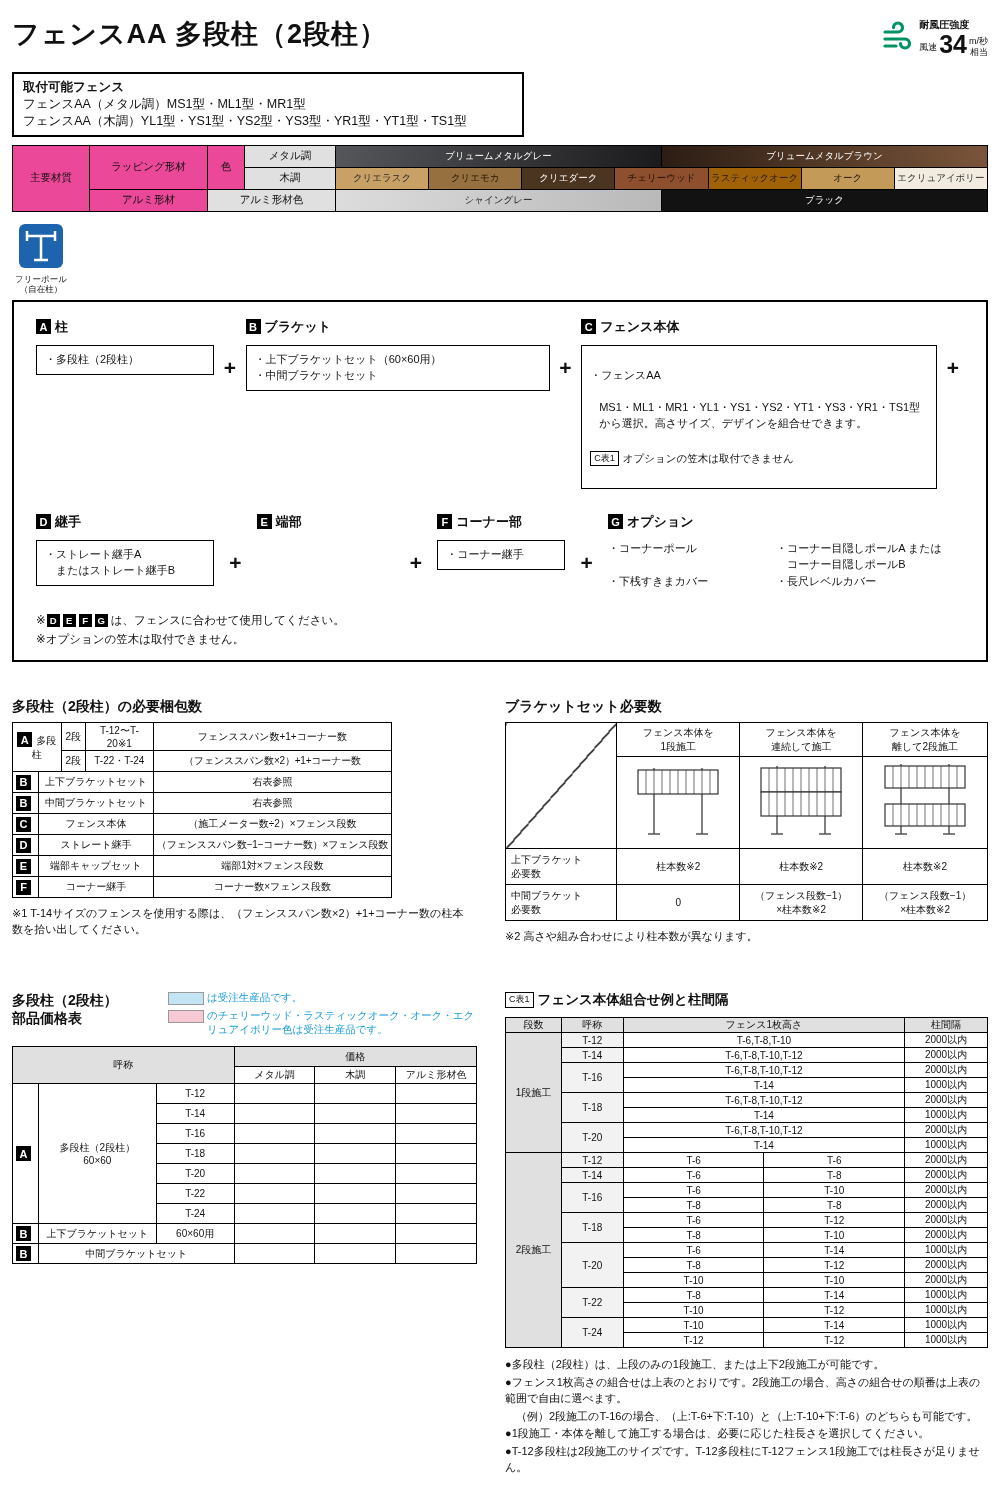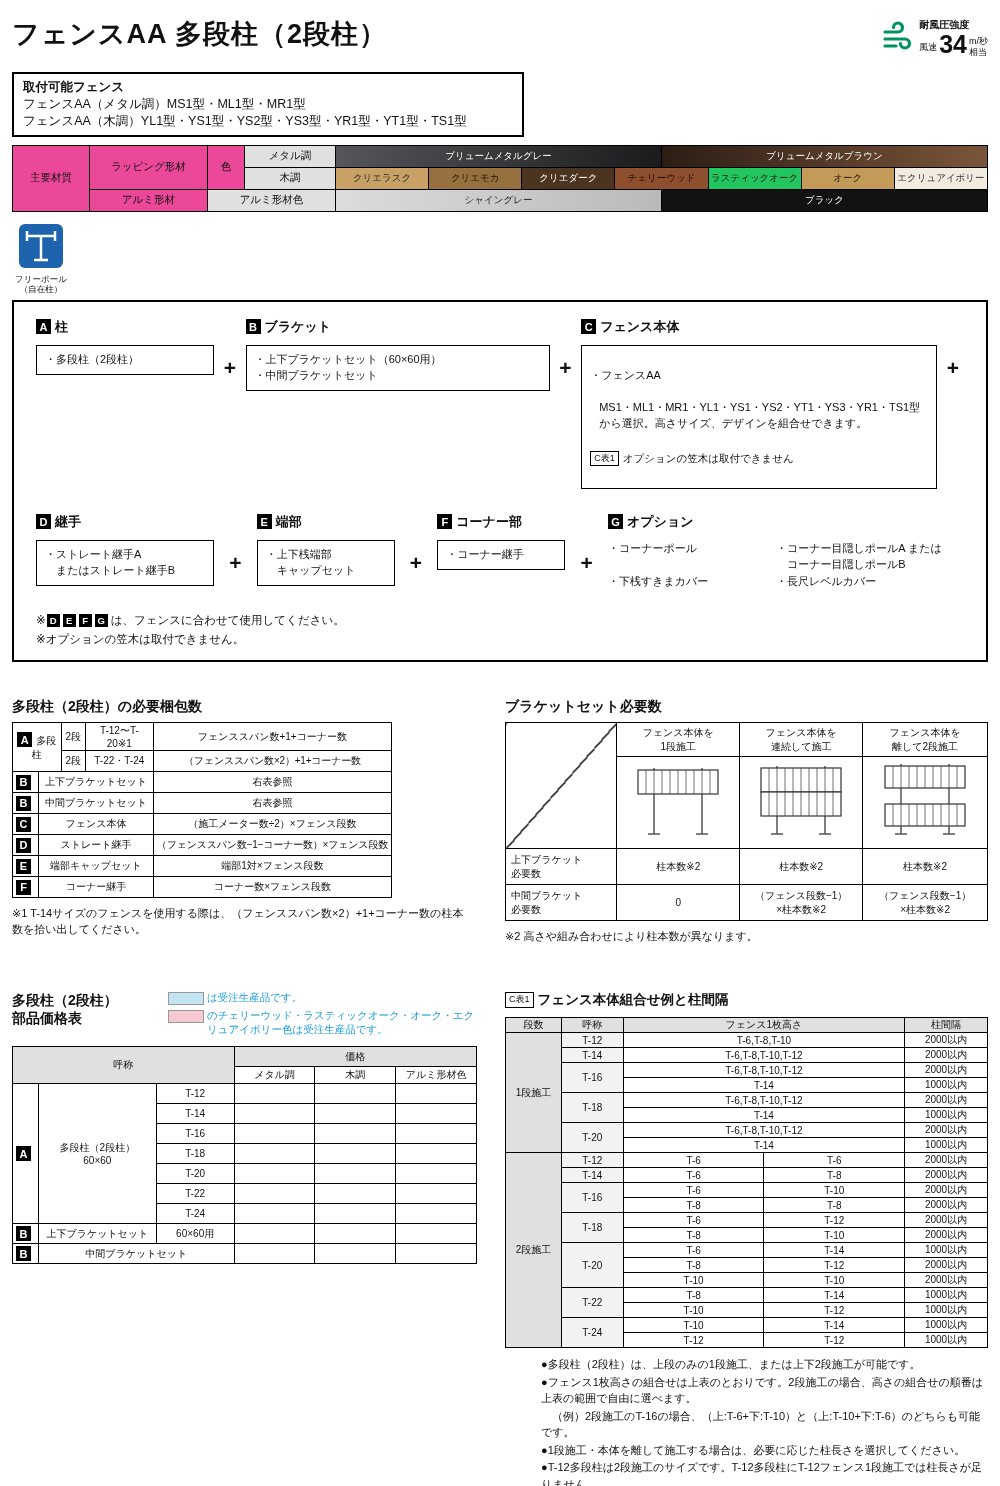--- a/index.html
+++ b/index.html
@@ -5,21 +5,21 @@
   * { margin:0; padding:0; box-sizing:border-box; }
   body { background:#fff; color:#111; font-family:"Liberation Sans","DejaVu Sans",sans-serif; }
   .page { width:1000px; height:1486px; padding:16px 12px 0 12px; overflow:hidden; position:relative; background:#fff; }
 
   
   .topbar { display:flex; justify-content:space-between; align-items:flex-start; height:48px; }
   .title { font-size:27px; font-weight:bold; letter-spacing:1px; }
   .wind-badge { display:flex; align-items:center; gap:4px; margin-top:2px; }
   .wind-col { display:flex; flex-direction:column; }
   .wind-title { font-size:10px; font-weight:bold; }
-  .wind-row { display:flex; align-items:flex-end; }
+  .wind-row { display:flex; align-items:flex-end;text-align:right; }
   .wind-prefix { font-size:9px; padding-bottom:3px; margin-right:2px; }
   .wind-value { font-size:25px; font-weight:bold; line-height:1; }
   .wind-stack { display:flex; flex-direction:column; font-size:9px; line-height:1.15; margin-left:2px; }
 
   
   .compat-box { margin-top:8px; border:2px solid #000; width:512px; padding:5px 9px; font-size:12.5px; line-height:1.35; }
   .compat-box .b1 { font-weight:bold; }
 
   
   .mat-table { margin-top:8px; width:976px; display:grid; grid-template-columns:76px 117px 36px 90px 1fr; grid-template-rows:21px 21px 21px; gap:1px; background:#000; border:1px solid #000; }
@@ -91,21 +91,21 @@
   .price-table td { height:20px; }
   .price-table .hd1 { height:20px; }
   .price-table .hd2 { height:17px; }
 
   .combo-head { display:flex; align-items:center; margin-bottom:8px; }
   .combo-heading { font-size:13.5px; font-weight:bold; }
   .combo-table { width:483px; }
   .combo-table td { height:15px; padding:0 3px; }
   .namecol { background:#f2f2f2; }
   .combo-notes { margin-top:8px; font-size:11px; line-height:1.5; }
-  .note-line { margin-bottom:1px;margin-left:36px; }
+  .note-line { margin-bottom:1px; }
 </style>
 </head>
 <body>
 
 <div class="page">
 
   <div class="topbar">
     <h1 class="title">フェンスAA 多段柱（2段柱）</h1>
     <div class="wind-badge">
       <span>
@@ -145,21 +145,21 @@
     <div class="swatch-row" id="mat-metal" style="grid-column:5;grid-row:1">
         <div class="swatch" style="background: linear-gradient(90deg, rgb(85, 86, 90) 0%, rgb(27, 27, 29) 100%); color: rgb(255, 255, 255);">ブリュームメタルグレー</div>
         <div class="swatch" style="background: linear-gradient(90deg, rgb(44, 29, 20) 0%, rgb(122, 85, 58) 100%); color: rgb(255, 255, 255);">ブリュームメタルブラウン</div>
       </div>
     <div class="mat-cell hdr" style="grid-column:4;grid-row:2">木調</div>
     <div class="swatch-row" id="mat-wood" style="grid-column:5;grid-row:2">
         <div class="swatch" style="background: rgb(201, 161, 102); color: rgb(43, 43, 43);">クリエラスク</div>
         <div class="swatch" style="background: rgb(150, 113, 63); color: rgb(36, 21, 4);">クリエモカ</div>
         <div class="swatch" style="background: rgb(75, 52, 32); color: rgb(255, 255, 255);">クリエダーク</div>
         <div class="swatch" style="background: rgb(142, 79, 47); color: rgb(28, 13, 5);">チェリーウッド</div>
-        <div class="swatch" style="background: #22c55e; color: rgb(31, 26, 18);">ラスティックオーク</div>
+        <div class="swatch" style="background: #a16207; color: rgb(31, 26, 18);">ラスティックオーク</div>
         <div class="swatch" style="background: rgb(196, 154, 88); color: rgb(32, 23, 8);">オーク</div>
         <div class="swatch" style="background: rgb(241, 236, 223); color: rgb(51, 51, 51);">エクリュアイボリー</div>
       </div>
     <div class="mat-cell" style="grid-column:2;grid-row:3">アルミ形材</div>
     <div class="mat-cell hdr" style="grid-column:3/5;grid-row:3">アルミ形材色</div>
     <div class="swatch-row" id="mat-alumi" style="grid-column:5;grid-row:3">
         <div class="swatch" style="background: linear-gradient(90deg, rgb(220, 220, 220) 0%, rgb(185, 185, 185) 100%); color: rgb(34, 34, 34);">シャイングレー</div>
         <div class="swatch" style="background: rgb(18, 18, 18); color: rgb(255, 255, 255);">ブラック</div>
       </div>
   </div>
@@ -226,22 +226,20 @@
           </div>
         <div class="pitem">・ストレート継手A
 　またはストレート継手B</div>
       </div>
       <div class="plus">+</div>
       <div class="pgroup" style="width:138px">
         <div class="phead">
             <span class="sq">E</span>
             <span>端部</span>
           </div>
-        <div class="pitem">・上下桟端部
-　キャップセット</div>
       </div>
       <div class="plus">+</div>
       <div class="pgroup" style="width:128px">
         <div class="phead">
             <span class="sq">F</span>
             <span>コーナー部</span>
           </div>
         <div class="pitem">・コーナー継手</div>
       </div>
       <div class="plus">+</div>

